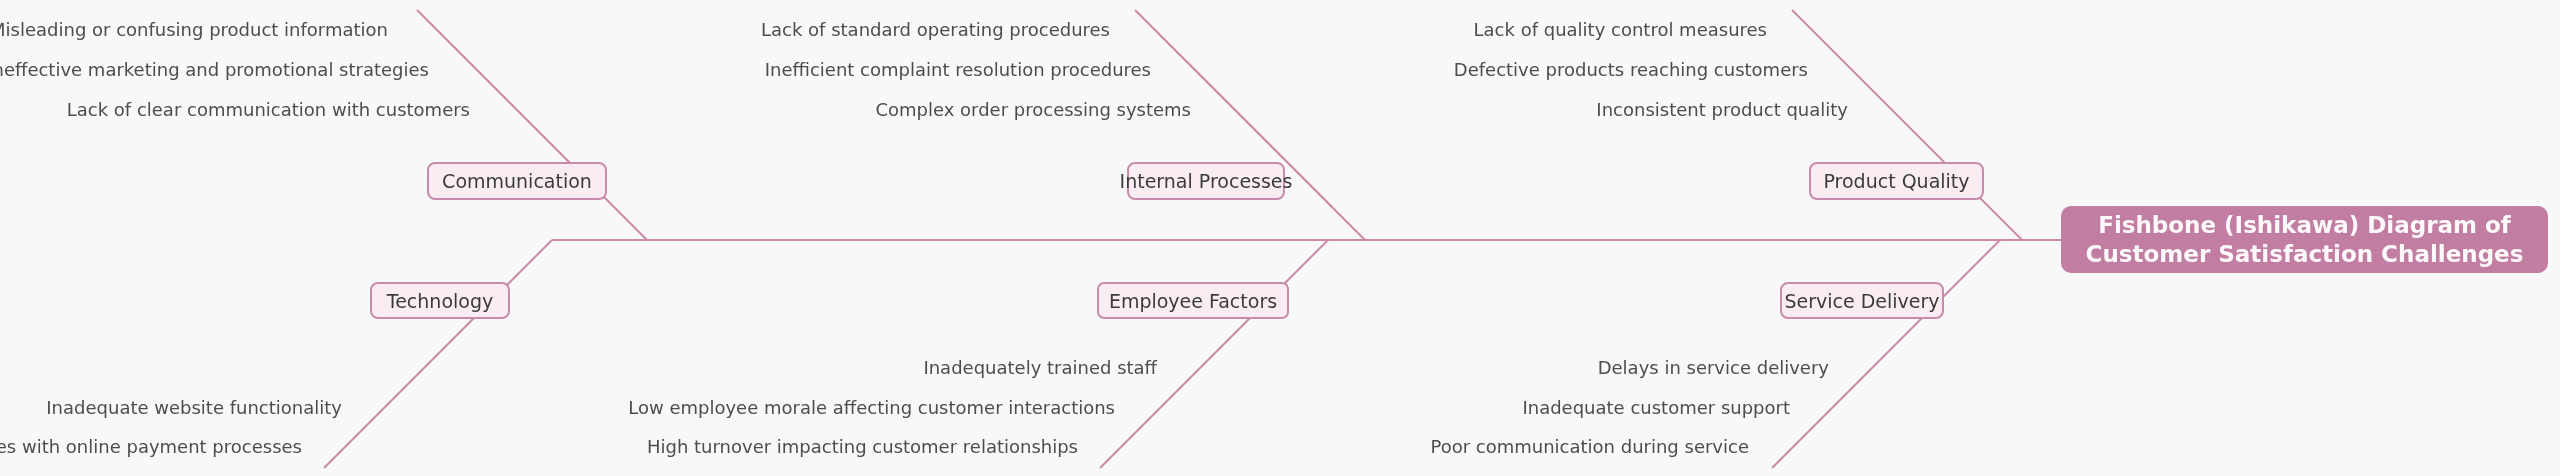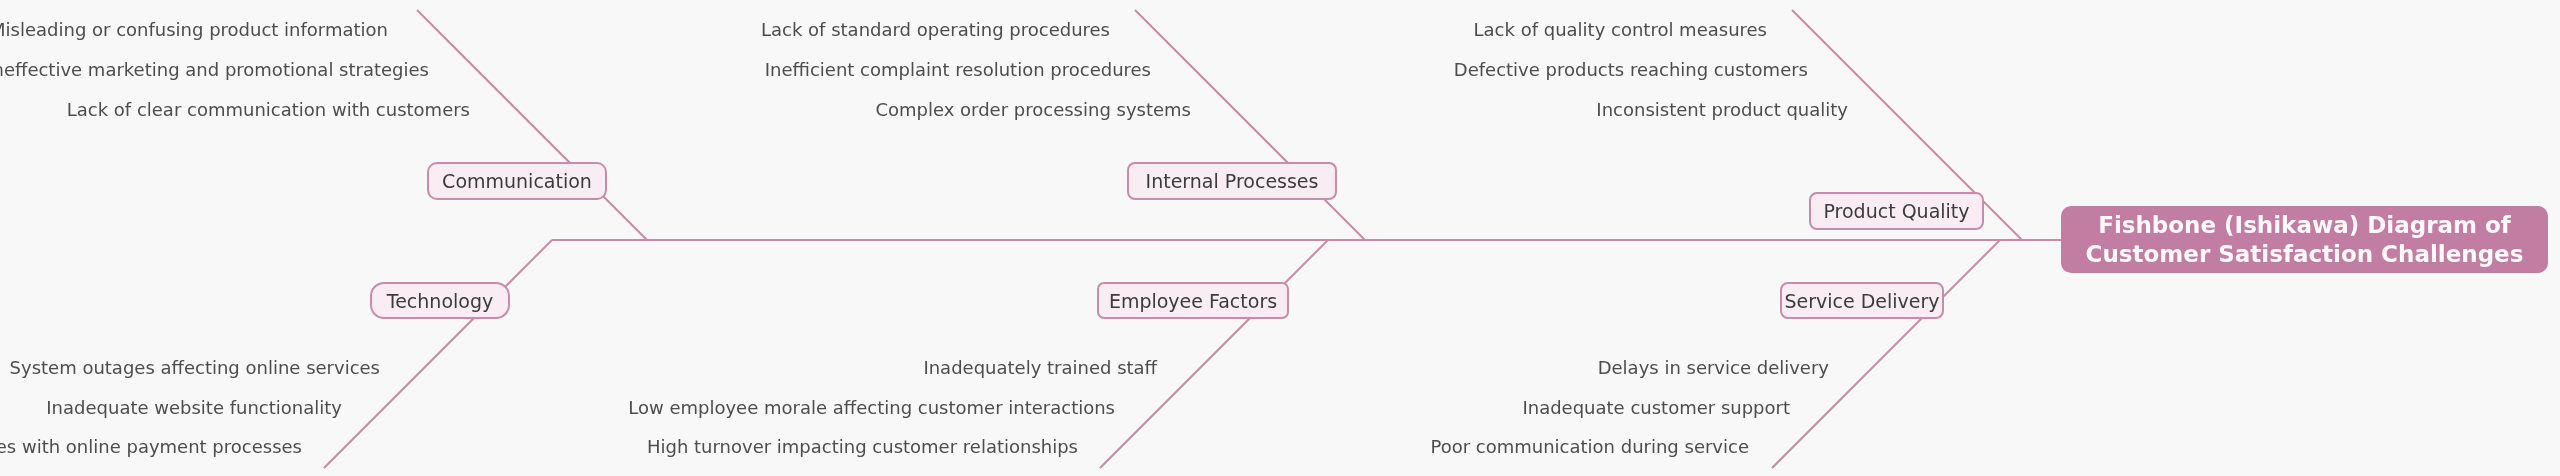--- a/index.html
+++ b/index.html
@@ -77,34 +77,33 @@
     <line x1="1135" y1="10" x2="1365" y2="240"></line>
     <line x1="1792" y1="10" x2="2022" y2="240"></line>
     <line x1="552" y1="240" x2="324" y2="468"></line>
     <line x1="1328" y1="240" x2="1100" y2="468"></line>
     <line x1="2000" y1="240" x2="1772" y2="468"></line>
   </svg>
 
   <div class="cause-label" style="right:2172px; top:18px;">Misleading or confusing product information</div>
   <div class="cause-label" style="right:2131px; top:58px;">Ineffective marketing and promotional strategies</div>
   <div class="cause-label" style="right:2090px; top:98px;">Lack of clear communication with customers</div>
-  <div class="category-box" style="left:427px; top:162px; width:180px; height:38px;border-radius:10px;">Communication</div>
+  <div class="category-box" style="left:427px; top:162px; width:180px; height:38px;">Communication</div>
 
   <div class="cause-label" style="right:1450px; top:18px;">Lack of standard operating procedures</div>
   <div class="cause-label" style="right:1409px; top:58px;">Inefficient complaint resolution procedures</div>
   <div class="cause-label" style="right:1369px; top:98px;">Complex order processing systems</div>
-  <div class="category-box" style="left:1127px; top:162px; width:210px; height:38px;">Internal Processes</div>
+  <div class="category-box" style="left:1127px; top:162px; width:158px; height:38px;">Internal Processes</div>
 
   <div class="cause-label" style="right:793px; top:18px;">Lack of quality control measures</div>
   <div class="cause-label" style="right:752px; top:58px;">Defective products reaching customers</div>
   <div class="cause-label" style="right:712px; top:98px;">Inconsistent product quality</div>
-  <div class="category-box" style="left:1809px; top:162px; width:175px; height:38px;margin-top:30px;">Product Quality</div>
+  <div class="category-box" style="left:1809px; top:162px; width:175px; height:38px;">Product Quality</div>
 
-  <div class="category-box" style="left:370px; top:282px; width:140px; height:37px;border-radius:14px;">Technology</div>
-  <div class="cause-label" style="right:2180px; top:356px;">System outages affecting online services</div>
+  <div class="category-box" style="left:370px; top:282px; width:140px; height:37px;">Technology</div>
   <div class="cause-label" style="right:2218px; top:396px;">Inadequate website functionality</div>
   <div class="cause-label" style="right:2258px; top:435px;">Issues with online payment processes</div>
 
   <div class="category-box" style="left:1097px; top:282px; width:192px; height:37px;border-radius:7px;">Employee Factors</div>
   <div class="cause-label" style="right:1403px; top:356px;">Inadequately trained staff</div>
   <div class="cause-label" style="right:1445px; top:396px;">Low employee morale affecting customer interactions</div>
   <div class="cause-label" style="right:1482px; top:435px;">High turnover impacting customer relationships</div>
 
   <div class="category-box" style="left:1780px; top:282px; width:164px; height:37px;">Service Delivery</div>
   <div class="cause-label" style="right:731px; top:356px;">Delays in service delivery</div>

